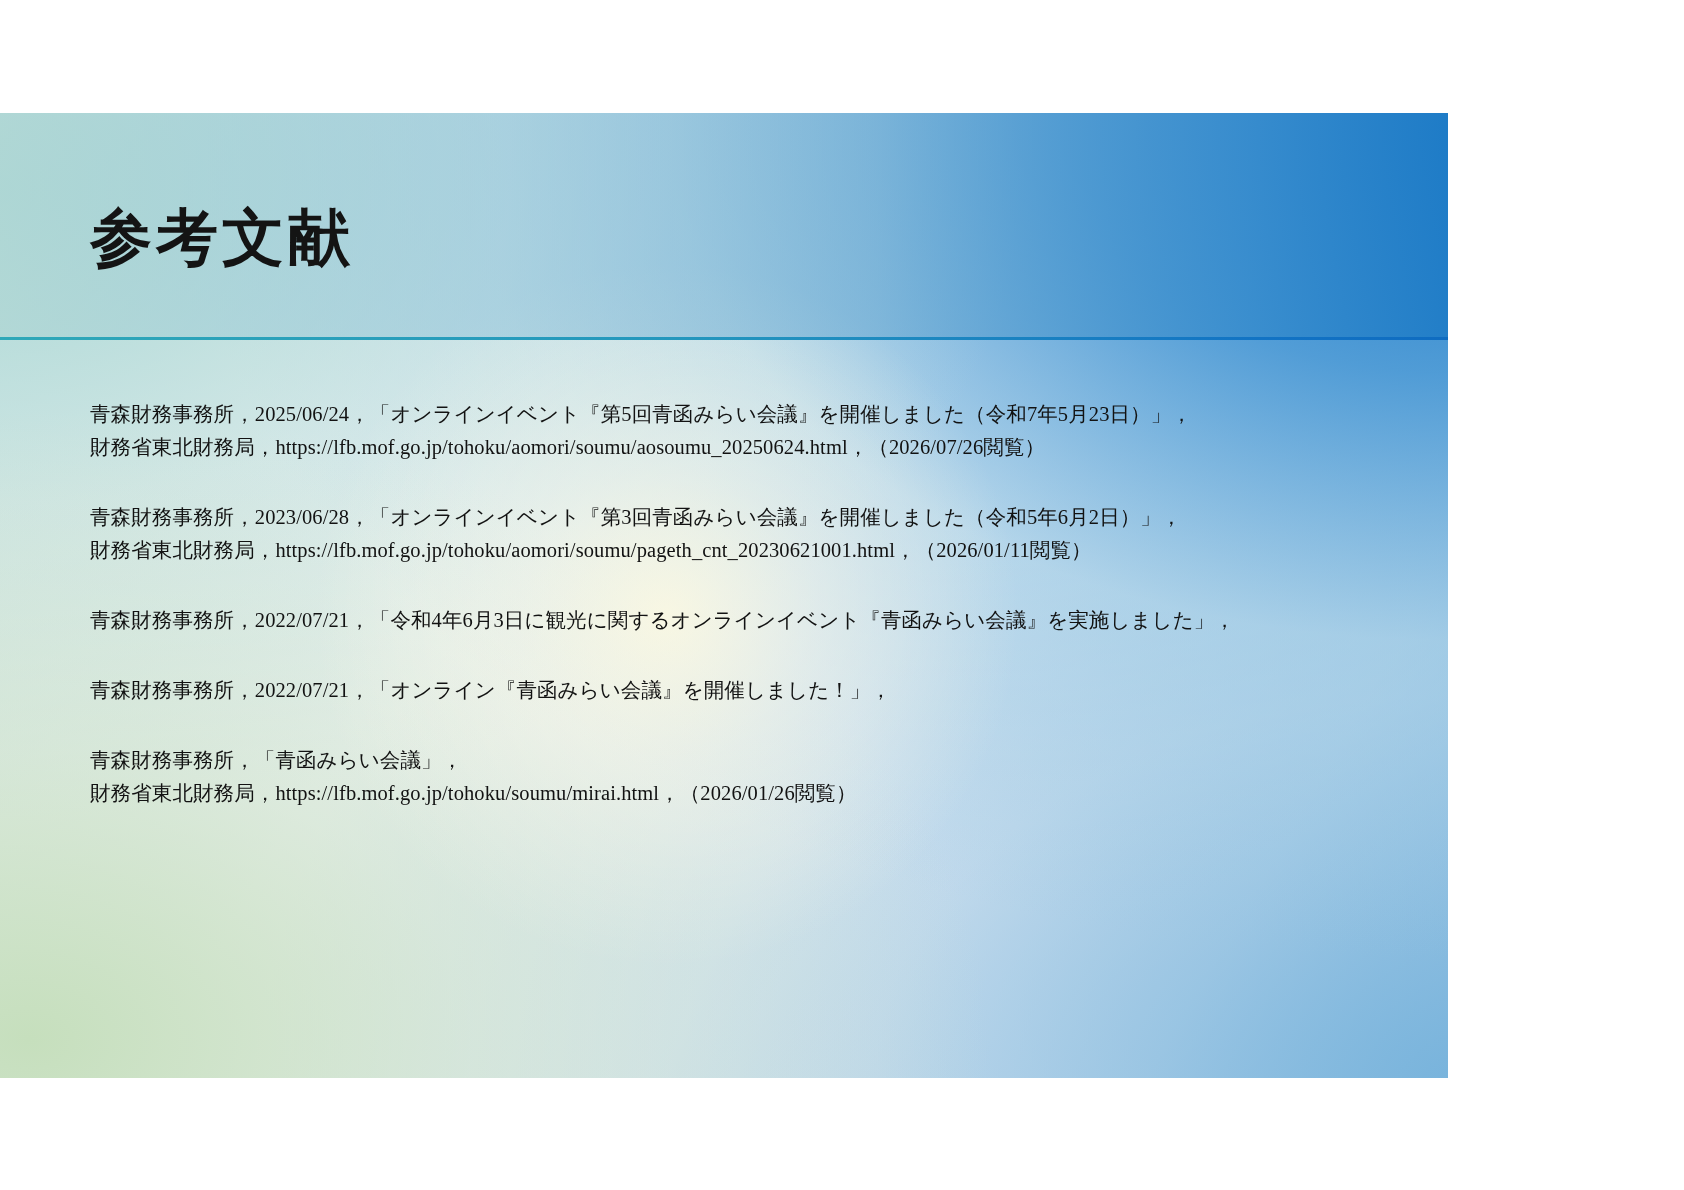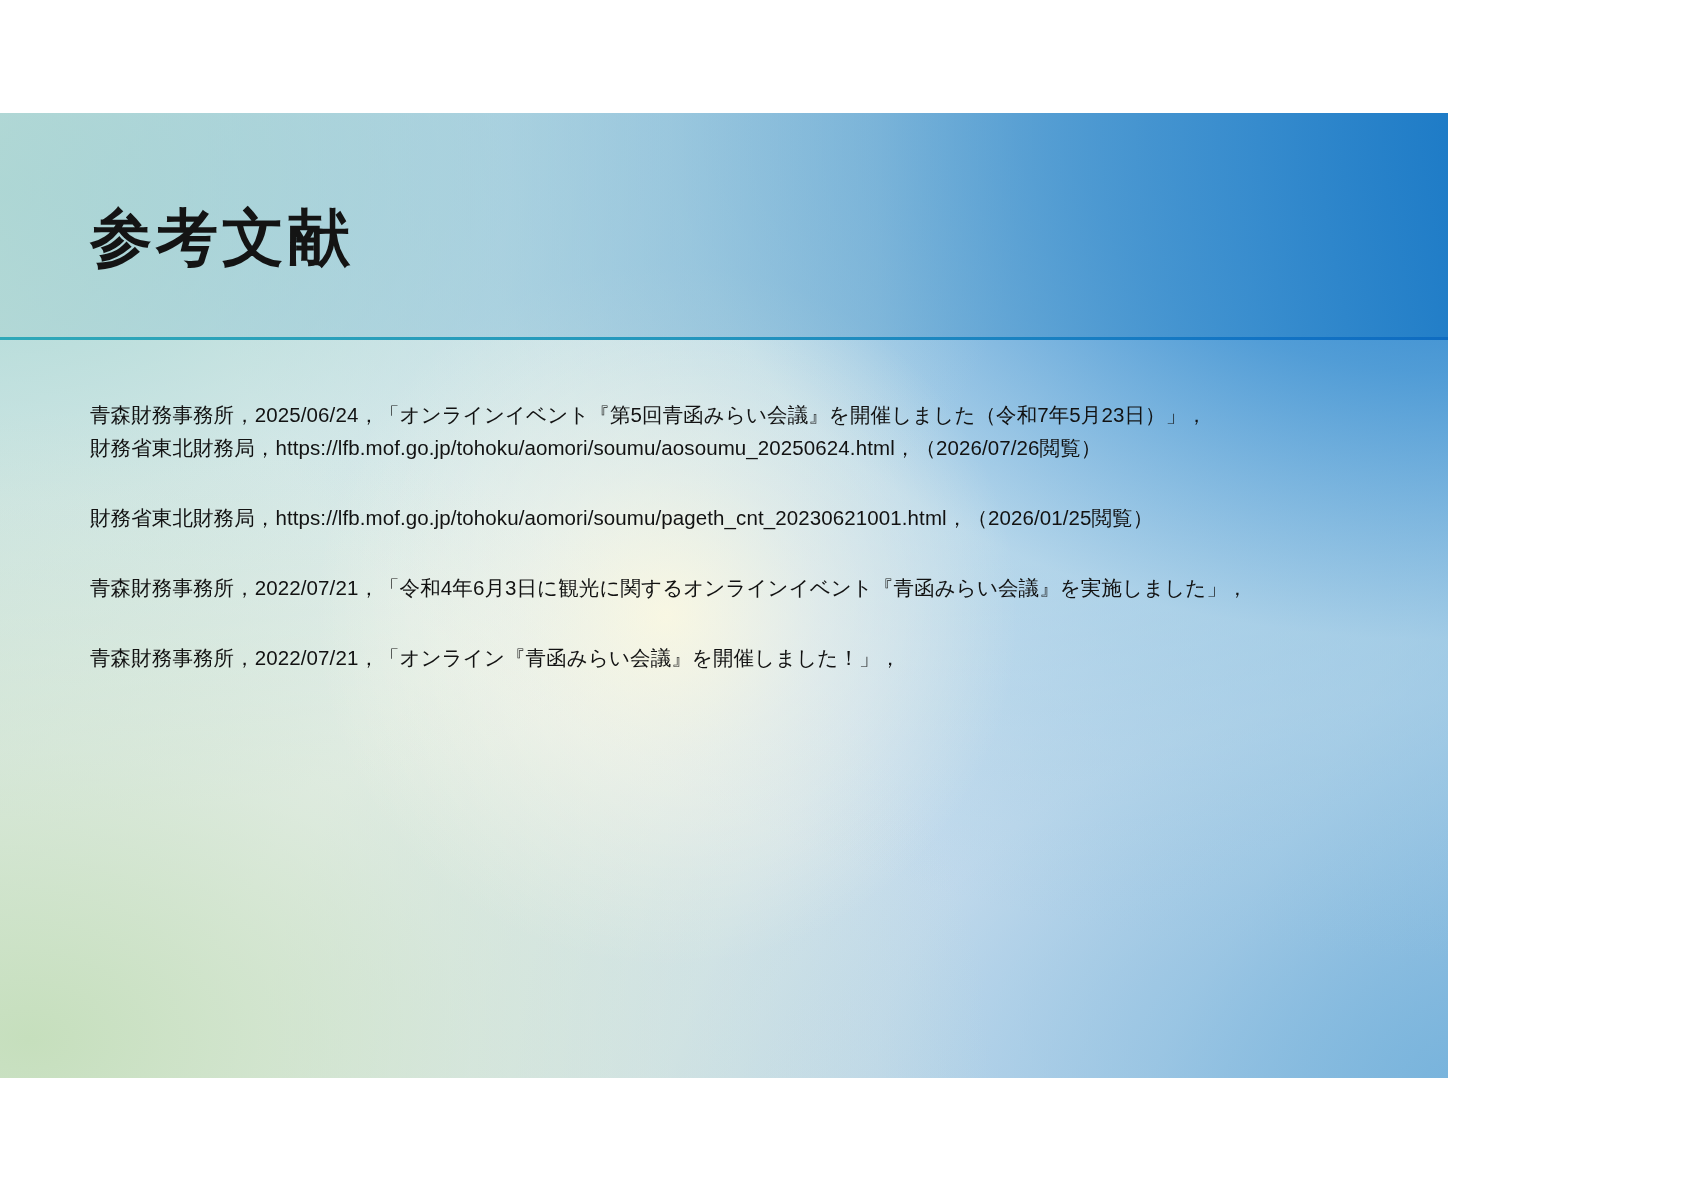--- a/index.html
+++ b/index.html
@@ -67,21 +67,21 @@
   .refs {
     position: absolute;
     left: 90px;
     top: 285px;
     width: 1500px;
   }
   .ref-entry {
     margin-bottom: 37px;
   }
   .ref-line {
-    font-family: Liberation Sans, sans-serif;
+    font-family: Liberation Serif, serif;
     font-size: 20.5px;
     line-height: 33px;
     color: #121212;
     white-space: nowrap;
     letter-spacing: 0.1px;
   }
 </style>
 </head>
 <body>
 
@@ -94,26 +94,31 @@
 
   <div class="refs">
 
     <div class="ref-entry">
       <div class="ref-line">青森財務事務所，2025/06/24，「オンラインイベント『第5回青函みらい会議』を開催しました（令和7年5月23日）」，</div>
       <div class="ref-line">財務省東北財務局，https://lfb.mof.go.jp/tohoku/aomori/soumu/aosoumu_20250624.html，（2026/07/26閲覧）</div>
     </div>
 
 
     <div class="ref-entry">
-      <div class="ref-line">財務省東北財務局，https://lfb.mof.go.jp/tohoku/aomori/soumu/pageth_cnt_20230621001.html，（2026/01/25閲覧）</div>
+      <div class="ref-line">青森財務事務所，2023/06/28，「オンラインイベント『第3回青函みらい会議』を開催しました（令和5年6月2日）」，</div>
+      <div class="ref-line">財務省東北財務局，https://lfb.mof.go.jp/tohoku/aomori/soumu/pageth_cnt_20230621001.html，（2026/01/11閲覧）</div>
     </div>
 
     <div class="ref-entry">
       <div class="ref-line">青森財務事務所，2022/07/21，「令和4年6月3日に観光に関するオンラインイベント『青函みらい会議』を実施しました」，</div>
     </div>
 
     <div class="ref-entry">
       <div class="ref-line">青森財務事務所，2022/07/21，「オンライン『青函みらい会議』を開催しました！」，</div>
     </div>
 
+    <div class="ref-entry">
+      <div class="ref-line">青森財務事務所，「青函みらい会議」，</div>
+      <div class="ref-line">財務省東北財務局，https://lfb.mof.go.jp/tohoku/soumu/mirai.html，（2026/01/26閲覧）</div>
+    </div>
 
   </div>
 </div>
 
 </body></html>

